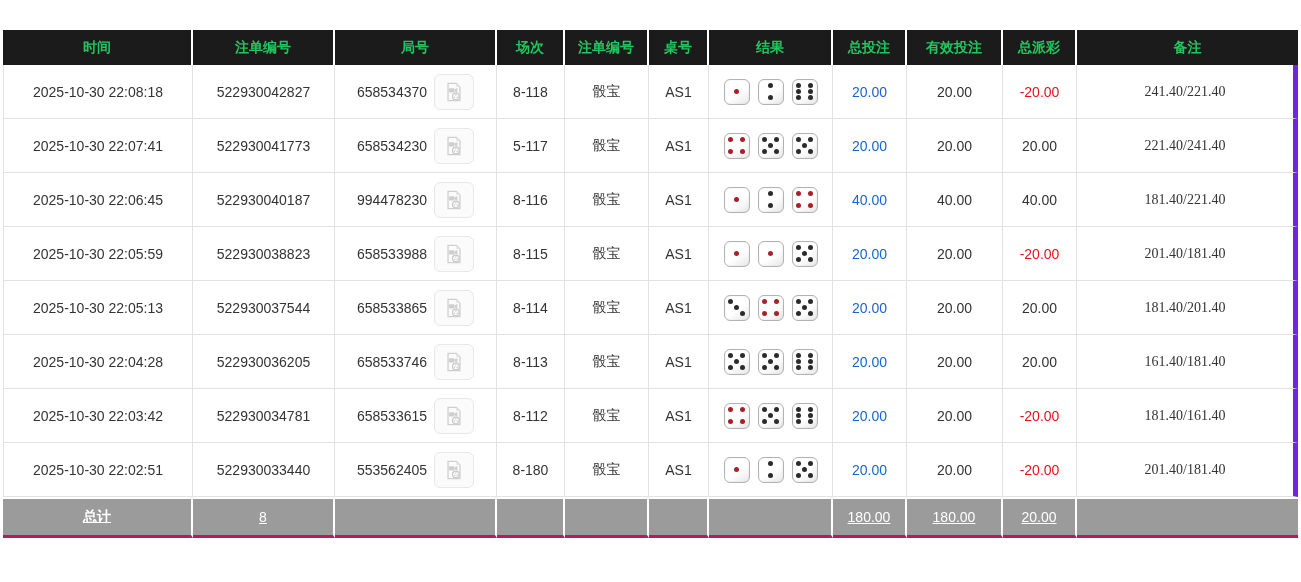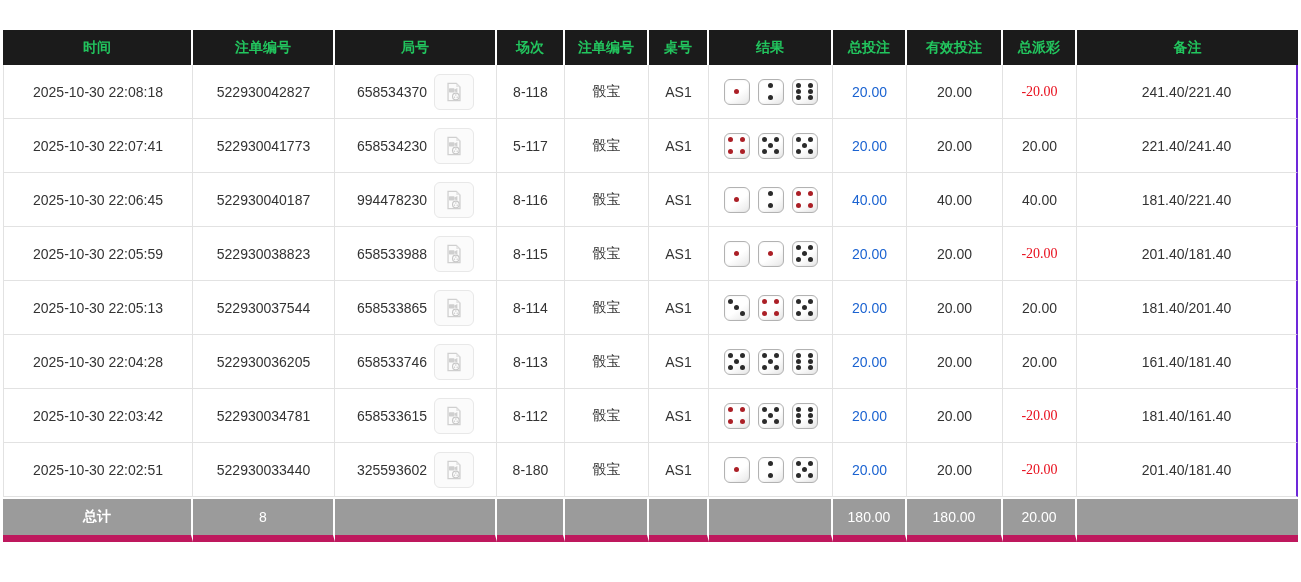--- a/index.html
+++ b/index.html
@@ -21,32 +21,32 @@
   }
   thead th:last-child { border-right:none; }
   
   tbody td {
     background:#fff; height:53px; text-align:center;
     vertical-align:middle; font-size:14px; color:#333;
     border-right:1px solid #e2e2e2; border-bottom:1px solid #e2e2e2;
     padding:0; overflow:hidden; white-space:nowrap;
   }
   tbody td:first-child { border-left:1px solid #e2e2e2; }
-  tbody td:last-child  { border-right:2px solid #6d28d9; }
+  tbody td:last-child  { border-right:5px solid #6d28d9;font-family:Liberation Serif, serif; }
   .blue { color:#1b63d1; }
-  .red  { color:#e8101e;font-family:Liberation Serif, serif; }
+  .red  { color:#e8101e; }
   
   tfoot td {
     background:#9b9b9b; color:#fff; height:36px; text-align:center;
     vertical-align:middle; font-size:14px;
     border-right:2px solid #fff; border-top:2px solid #fff; padding:0;
   }
   tfoot td:last-child { border-right:none; }
   tfoot td.flabel { font-weight:bold; }
-  tfoot tr:last-child td { border-bottom:7px solid #be185d; }
+  tfoot tr:last-child td { border-bottom:3px solid #be185d;text-decoration:underline; }
   
   .round-cell-inner { display:inline-flex; align-items:center; gap:7px; }
   .video-btn {
     display:inline-flex; align-items:center; justify-content:center;
     width:38px; height:34px; background:#fbfbfb;
     border:1px solid #e8e8e8; border-radius:6px; cursor:pointer;
   }
   
   .dice { display:flex; gap:8px; justify-content:center; align-items:center; }
   .die {
@@ -441,21 +441,21 @@
           </td>
           <td class="blue">20.00</td>
           <td>20.00</td>
           <td class="red">-20.00</td>
           <td>181.40/161.40</td>
         </tr>
         <tr>
           <td>2025-10-30 22:02:51</td>
           <td>522930033440</td>
           <td><span class="round-cell-inner">
-              <span>325593602</span>
+              <span>553562405</span>
               <span class="video-btn">
                 <span style="display: inline-flex;">
                   <svg viewBox="0 0 24 24" width="22" height="22">
                     <path d="M5.5 2.5h9l4 4v15h-13z" fill="none" stroke="#cfcfcf" stroke-width="1.4"></path>
                     <path d="M14.5 2.5v4h4z" fill="#e3e3e3"></path>
                     <rect x="6.5" y="8" width="6" height="4.5" rx="0.8" fill="#cfcfcf"></rect>
                     <path d="M12.5 9.2l3.2-1.6v5.2l-3.2-1.6z" fill="#cfcfcf"></path>
                     <circle cx="14" cy="16.8" r="3.6" fill="none" stroke="#c7c7c7" stroke-width="1.2"></circle>
                     <circle cx="14" cy="15.2" r="0.8" fill="#c7c7c7"></circle>
                     <circle cx="12.5" cy="17.6" r="0.8" fill="#c7c7c7"></circle>

